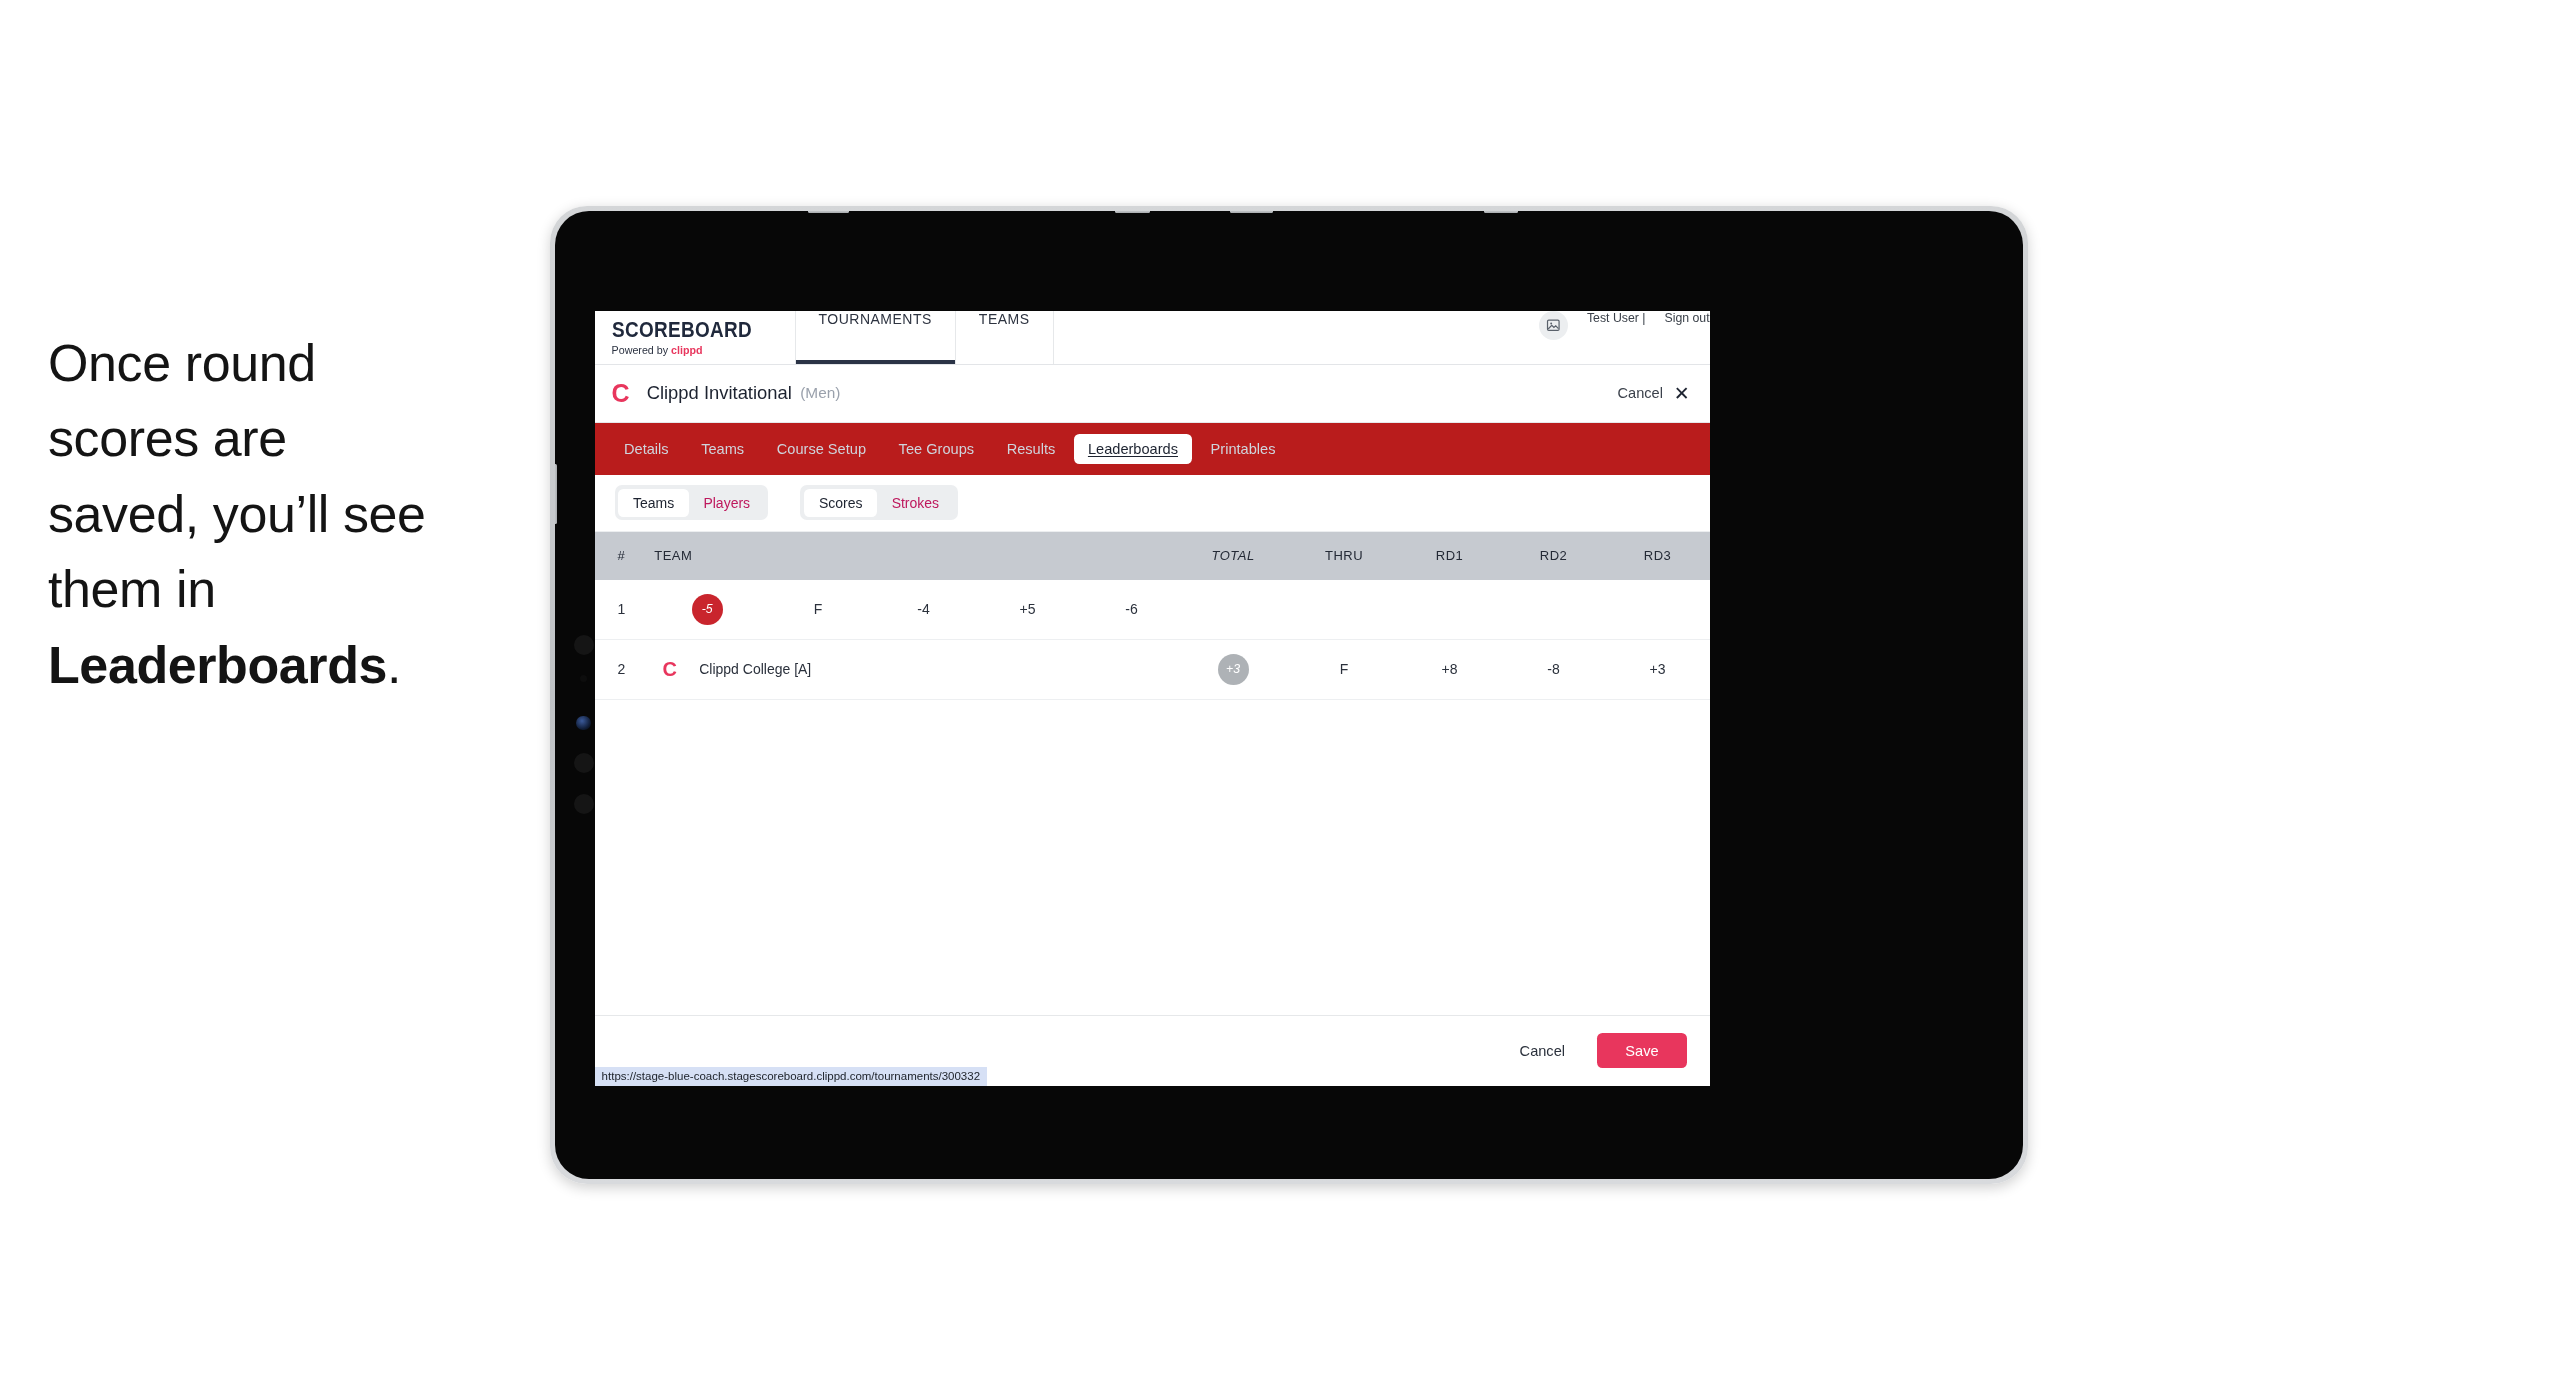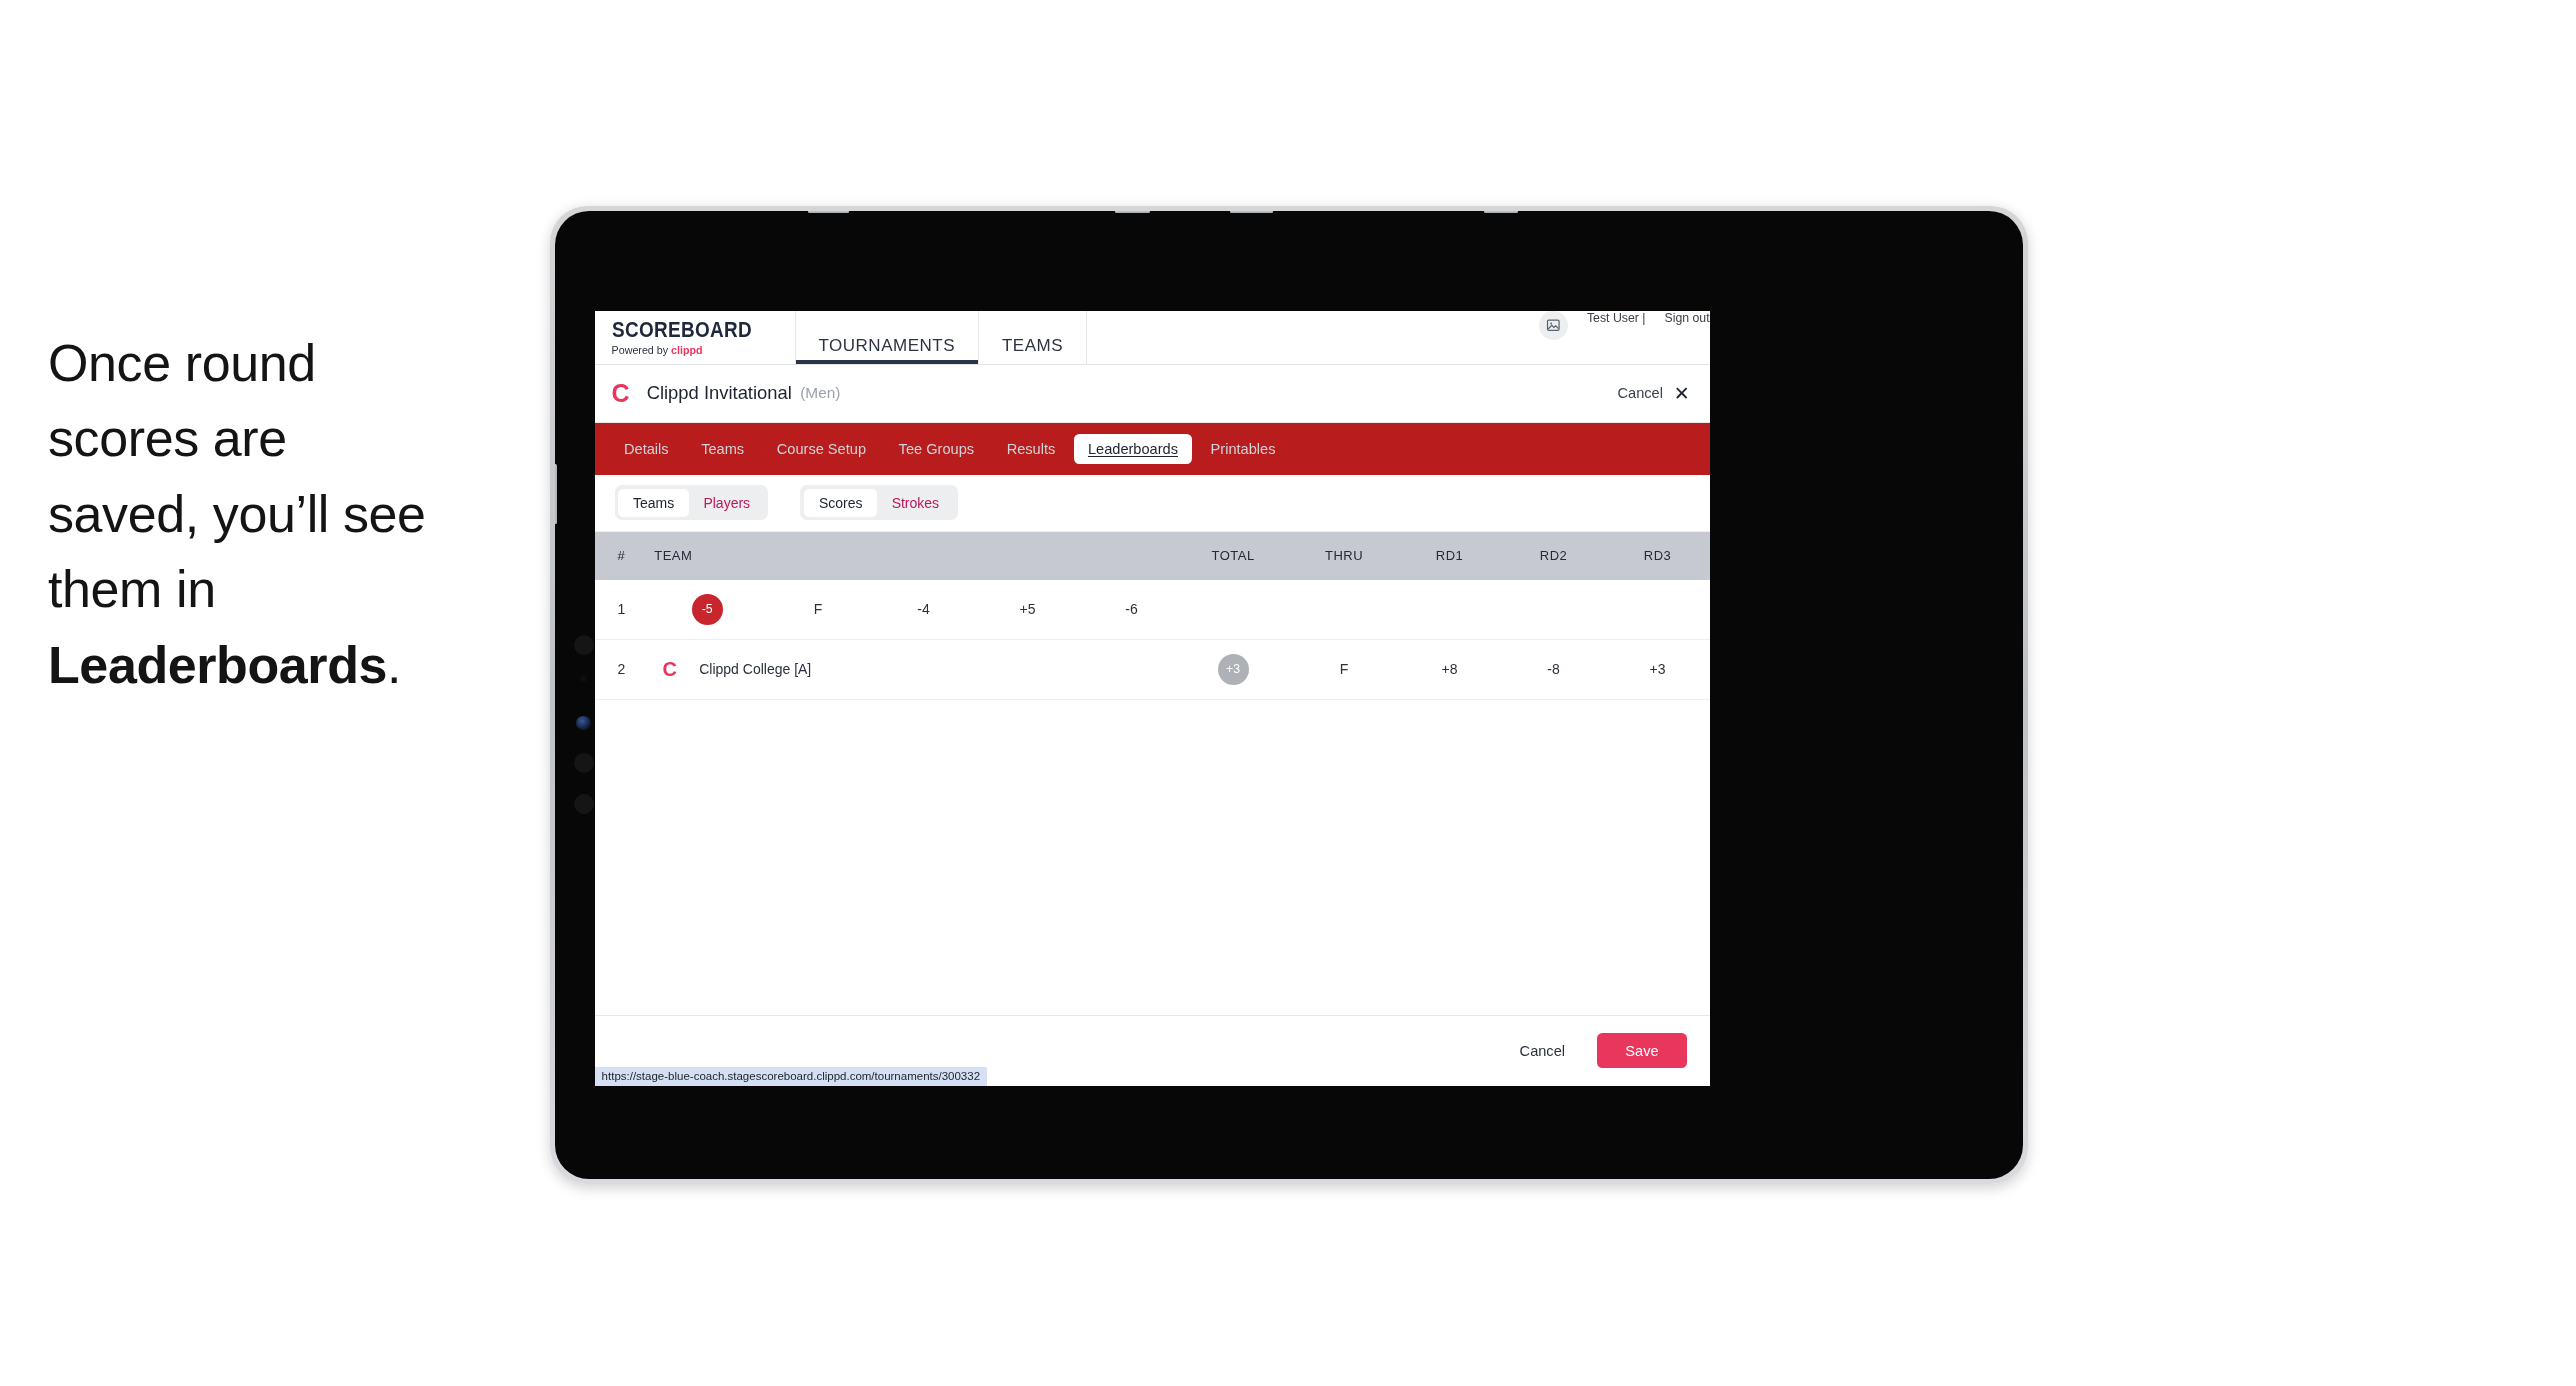--- a/index.html
+++ b/index.html
@@ -97,23 +97,23 @@
     transform-origin: left center;
     line-height: 1;
   }
   .brand-sub {
     font-size: 10.7px; color: #2b3241; margin-top: 3.8px; line-height: 1;
   }
   .brand-sub .clippd { color: #e8365d; font-weight: 700; }
 
   .nav-tabs { display: flex; }
   .nav-tab {
-    display: flex; align-items: flex-end;
-    padding: 8px 23px;
-    font-size: 17px;
+    display: flex; align-items: flex-start;
+    padding: 0 23px;
+    font-size: 14px;
     letter-spacing: 0.5px;
     color: #2d3340;
     border-right: 0.8px solid #e6e8ea;
     position: relative;
     cursor: pointer;
   }
   .nav-tab.active::after {
     content: ""; position: absolute;
     left: 0; right: 0; bottom: 0; height: 3.8px;
     background: #2b3346;
@@ -205,21 +205,21 @@
   }
   .lb-row {
     display: flex; align-items: center;
     height: 60px;
     background: #fff;
     border-bottom: 0.8px solid #edeff1;
     font-size: 14px; color: #2b313c;
   }
   .c-rank  { width: 55px; padding-left: 23px; }
   .c-team  { flex: 1; display: flex; align-items: center; gap: 14px; padding-left: 4.6px; }
-  .c-total { width: 115px; text-align: center; }
+  .c-total { width: 115px; text-align: center; font-style: italic; }
   .c-thru  { width: 107px; text-align: center; }
   .c-rd    { width: 104px; text-align: center; }
 
   .team-logo-sb {
     width: 31px; height: 31px; border-radius: 3.1px;
     background: #2b3346;
     display: flex; flex-direction: column;
     align-items: center; justify-content: center;
     overflow: hidden;
   }

